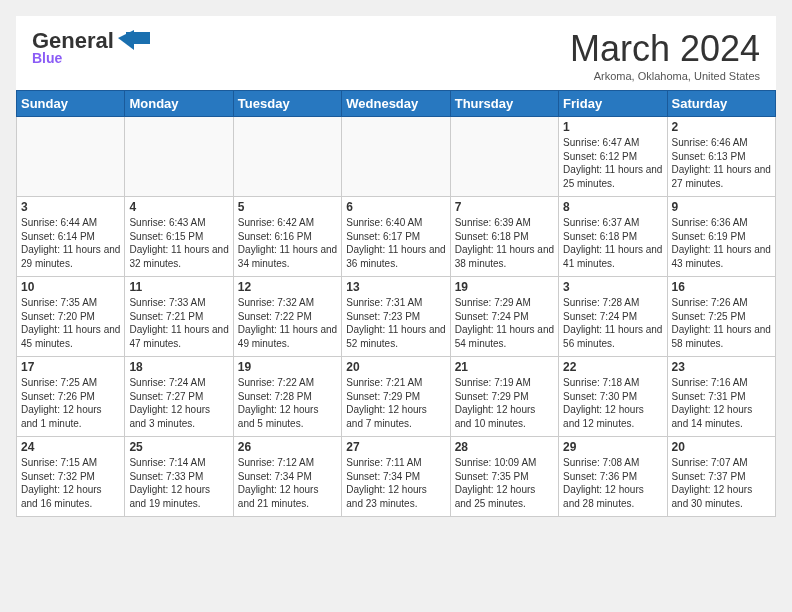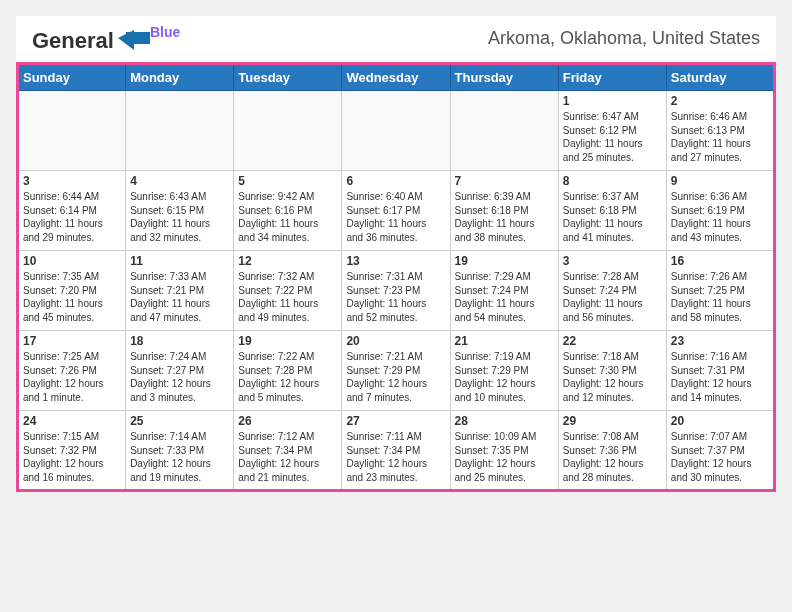--- a/index.html
+++ b/index.html
@@ -16,39 +16,39 @@
       margin: 0 auto;
     }
     .header {
       display: flex;
       justify-content: space-between;
       align-items: flex-start;
       padding: 12px 16px 8px 16px;
     }
     .logo {
       display: flex;
-      flex-direction: row;
+      flex-direction: column;
       align-items: flex-start;
     }
     .title-block {
       text-align: right;
     }
     .month-year {
       font-size: 36px;
       color: #333;
       font-weight: normal;
     }
     .location {
-      font-size: 18px;
+      font-size: 11px;
       color: #555;
     }
     .calendar {
       width: 100%;
       border-collapse: collapse;
-      border: 3px solid #ec4899;
+      border: 1px solid #ec4899;
     }
     .calendar th {
       background: #2878c0;
       color: #fff;
       font-size: 13px;
       font-weight: bold;
       padding: 5px 4px;
       border: 1px solid #1a5a9a;
       text-align: left;
     }
@@ -89,20 +89,21 @@
       <div style="display:flex;align-items:center;gap:4px;">
         <span style="font-size:22px;font-weight:bold;color:#333;">General</span>
         <svg width="32" height="22" viewBox="0 0 32 22">
           <polygon points="8,2 32,2 32,14 8,14" fill="#1a6faf"></polygon>
           <polygon points="0,8 16,0 16,20" fill="#1a6faf"></polygon>
         </svg>
       </div>
       <span style="font-size:14px;color:#8b5cf6;font-weight:bold;margin-top:-4px;">Blue</span>
     </div>
     <div class="title-block">
+      <div class="month-year">March 2024</div>
       <div class="location">Arkoma, Oklahoma, United States</div>
     </div>
   </div>
 
   <table class="calendar">
     <thead>
       <tr>
       <th>Sunday</th>
           <th>Monday</th>
           <th>Tuesday</th>
@@ -144,21 +145,21 @@
           </td>
           <td>
             <span class="day-number">4</span>
             <div class="day-info">Sunrise: 6:43 AM
 Sunset: 6:15 PM
 Daylight: 11 hours
 and 32 minutes.</div>
           </td>
           <td>
             <span class="day-number">5</span>
-            <div class="day-info">Sunrise: 9:42 AM
+            <div class="day-info">Sunrise: 6:42 AM
 Sunset: 6:16 PM
 Daylight: 11 hours
 and 34 minutes.</div>
           </td>
           <td>
             <span class="day-number">6</span>
             <div class="day-info">Sunrise: 6:40 AM
 Sunset: 6:17 PM
 Daylight: 11 hours
 and 36 minutes.</div>

